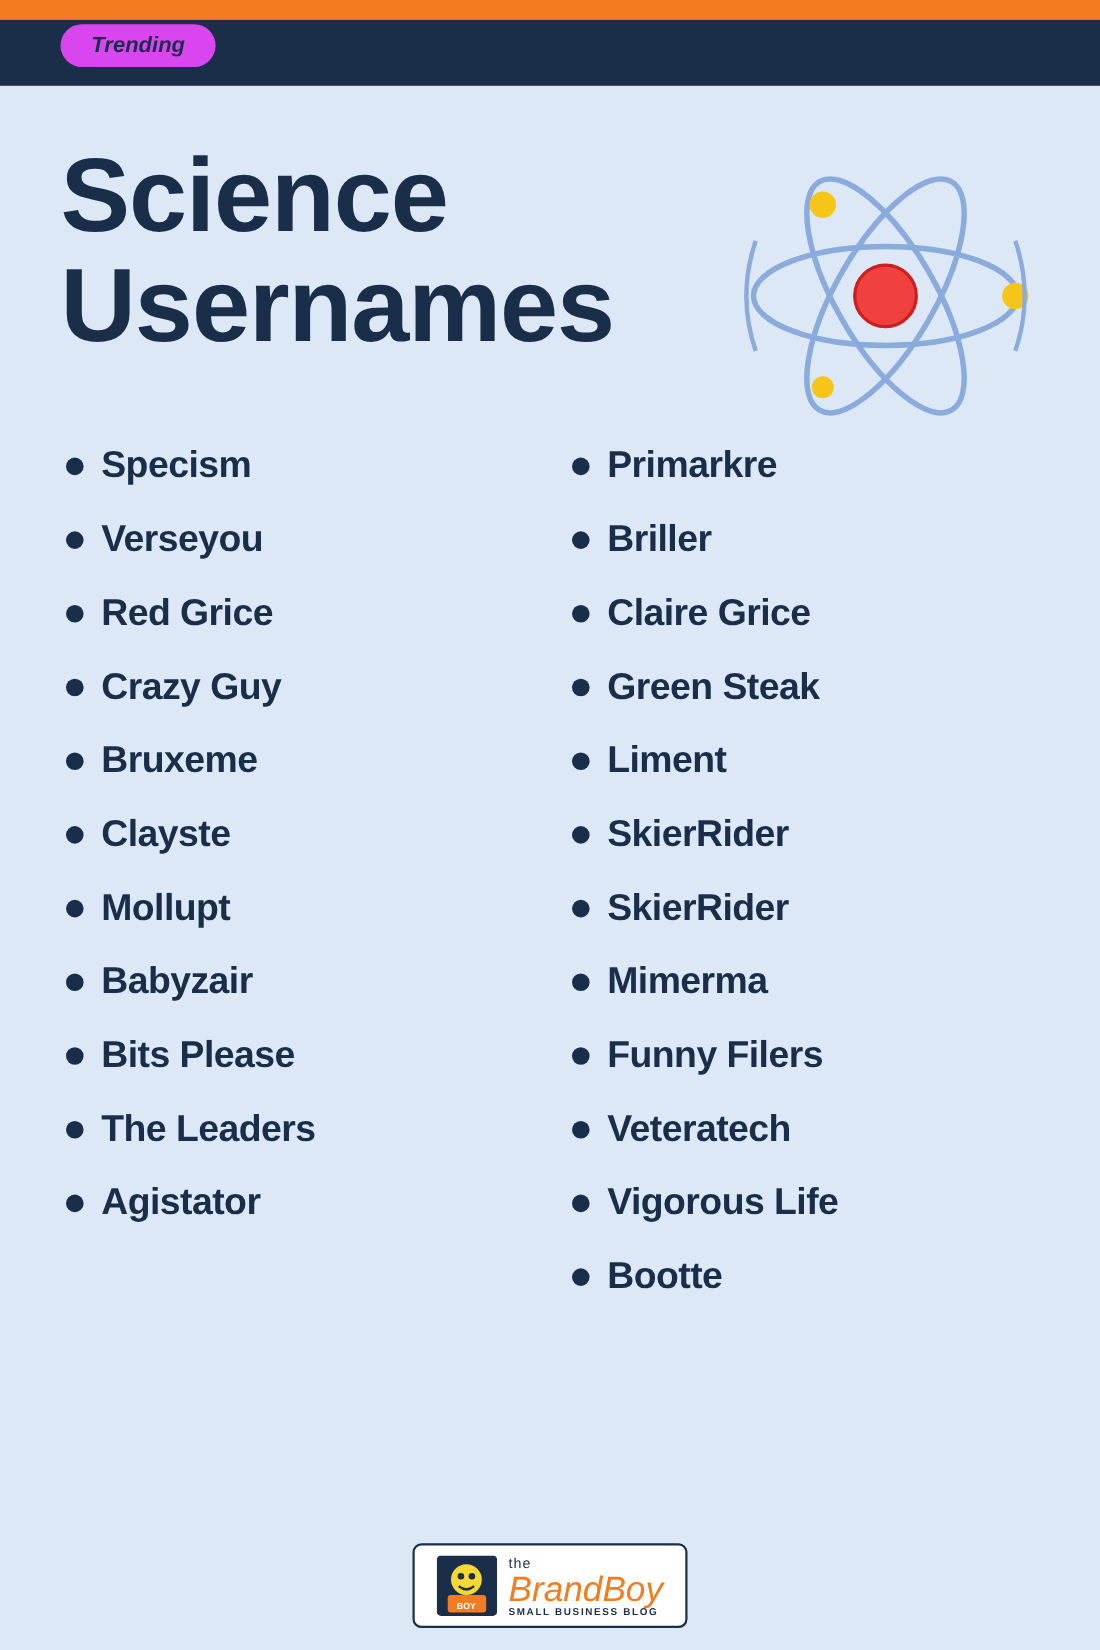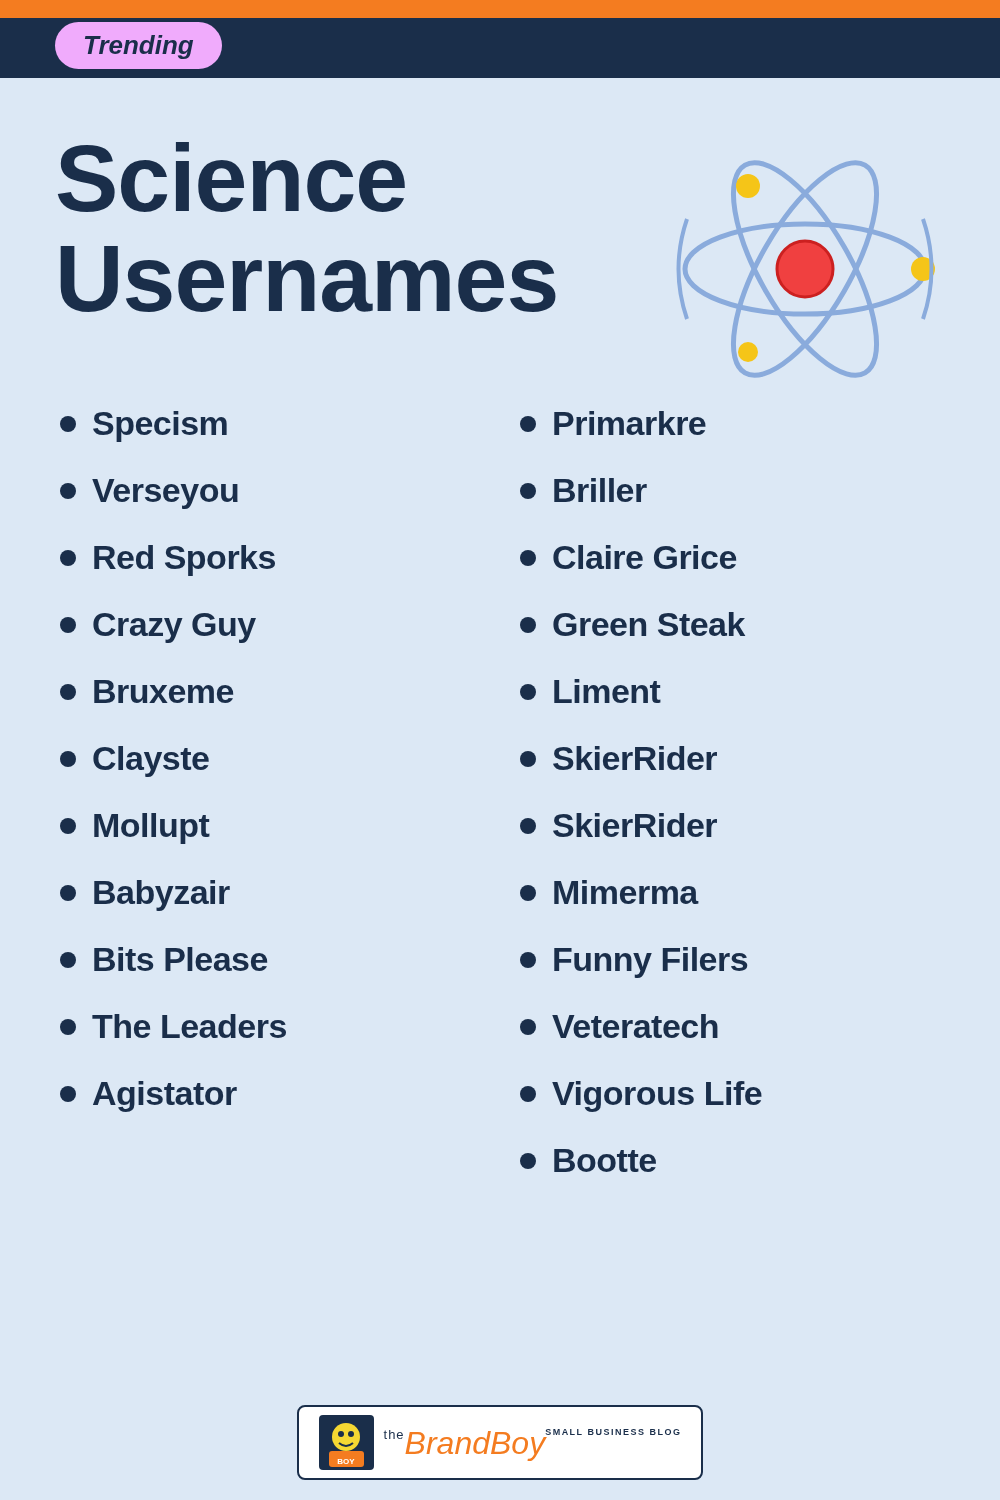--- a/index.html
+++ b/index.html
@@ -28,24 +28,24 @@
       background-color: #1a2e4a;
       position: absolute;
       top: 18px;
       left: 0;
     }
 
     .trending-badge {
       position: absolute;
       top: 22px;
       left: 55px;
-      background-color: #f0abfc;
+      background-color: #d946ef;
       border-radius: 30px;
       padding: 8px 28px;
-      font-size: 26px;
+      font-size: 20px;
       font-weight: 900;
       color: #1a2e4a;
       font-style: italic;
       z-index: 10;
     }
 
     .header-section {
       position: absolute;
       top: 78px;
       left: 0;
@@ -131,21 +131,21 @@
       padding: 8px 20px;
     }
 
     .brand-mascot {
       width: 55px;
       height: 55px;
     }
 
     .brand-text {
       display: flex;
-      flex-direction: row;
+      flex-direction: column;
       align-items: flex-start;
     }
 
     .brand-the {
       font-size: 13px;
       color: #1a2e4a;
       font-weight: 400;
       font-family: Arial, sans-serif;
       letter-spacing: 1px;
       text-transform: lowercase;
@@ -209,21 +209,21 @@
       <div class="list-item">
     <div class="bullet"></div>
     <span class="item-text">Specism</span>
   </div>
       <div class="list-item">
     <div class="bullet"></div>
     <span class="item-text">Verseyou</span>
   </div>
       <div class="list-item">
     <div class="bullet"></div>
-    <span class="item-text">Red Sporks</span>
+    <span class="item-text">Red Grice</span>
   </div>
       <div class="list-item">
     <div class="bullet"></div>
     <span class="item-text">Crazy Guy</span>
   </div>
       <div class="list-item">
     <div class="bullet"></div>
     <span class="item-text">Bruxeme</span>
   </div>
       <div class="list-item">

